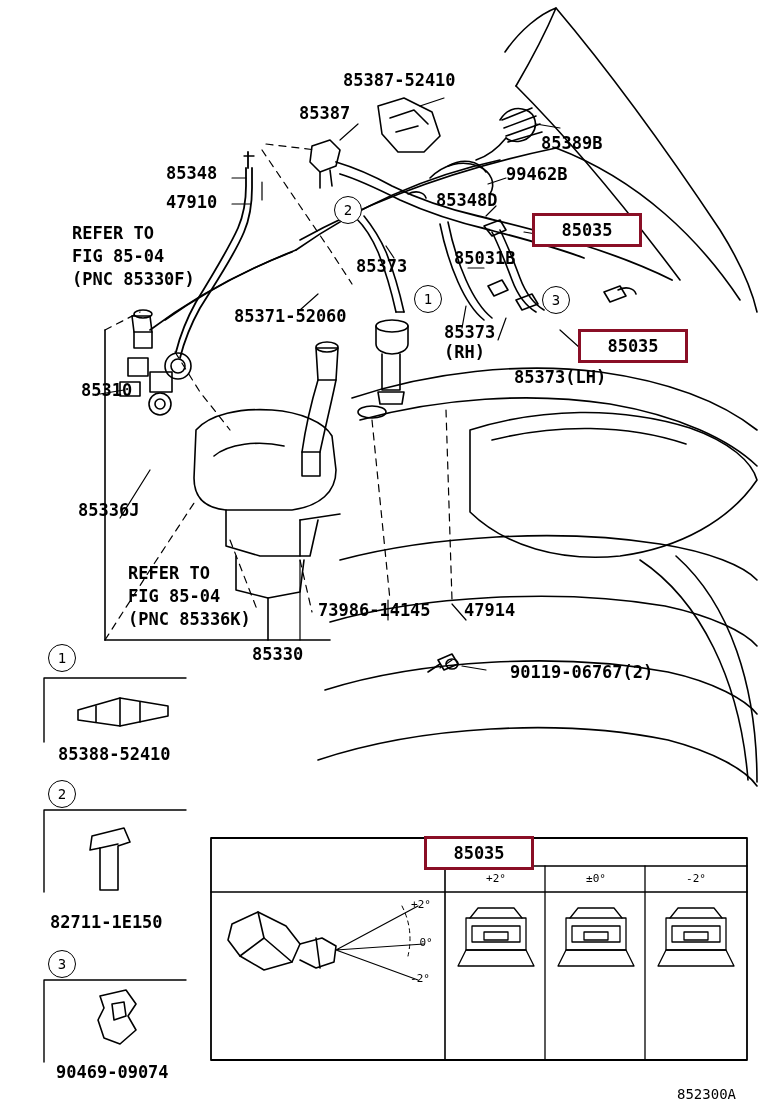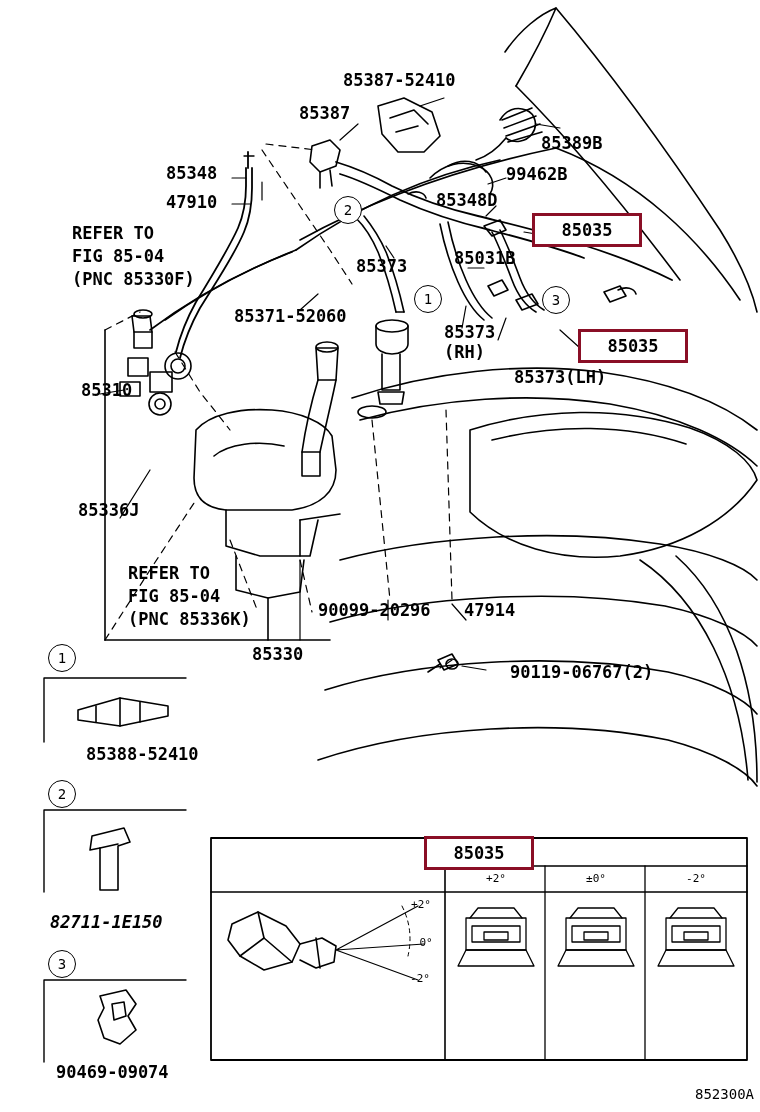--- a/index.html
+++ b/index.html
@@ -65,21 +65,21 @@
     border-radius: 50%;
     display: flex;
     align-items: center;
     justify-content: center;
     font-family: "DejaVu Sans Mono", monospace;
     font-size: 14px;
     background: #fff;
   }
   .footer-code {
     position: absolute;
-    right: 6px;
+    right: 24px;
     bottom: 10px;
     font-size: 14px;
     font-family: "DejaVu Sans Mono", monospace;
   }
   .tbl-cell-label {
     position: absolute;
     font-family: "DejaVu Sans Mono", monospace;
     font-size: 11px;
     text-align: center;
   }
@@ -297,21 +297,21 @@
   <div class="lbl" style="left:506px; top:164px;">99462B</div>
   <div class="lbl" style="left:436px; top:190px;">85348D</div>
   <div class="lbl" style="left:454px; top:248px;">85031B</div>
   <div class="lbl" style="left:356px; top:256px;">85373</div>
   <div class="lbl" style="left:234px; top:306px;">85371-52060</div>
   <div class="lbl multi" style="left:444px; top:322px;">85373
 (RH)</div>
   <div class="lbl" style="left:514px; top:367px;">85373(LH)</div>
   <div class="lbl" style="left:36px; top:380px;margin-left:45px;">85310</div>
   <div class="lbl" style="left:78px; top:500px;">85336J</div>
-  <div class="lbl" style="left:318px; top:600px;">90099-20296</div>
+  <div class="lbl" style="left:318px; top:600px;">73986-14145</div>
   <div class="lbl" style="left:464px; top:600px;">47914</div>
   <div class="lbl" style="left:252px; top:644px;">85330</div>
   <div class="lbl" style="left:486px; top:662px;margin-left:24px;">90119-06767(2)</div>
 
   <div class="lbl multi" style="left:72px; top:222px; line-height:23px;">REFER TO
 FIG 85-04
 (PNC 85330F)</div>
   <div class="lbl multi" style="left:128px; top:562px; line-height:23px;">REFER TO
 FIG 85-04
 (PNC 85336K)</div>
@@ -330,24 +330,24 @@
     <div class="hl-inner">
         <span class="lbl">85035</span>
       </div>
   </div>
 
   <div class="circnum" style="left:414px; top:285px;">1</div>
   <div class="circnum" style="left:334px; top:196px;">2</div>
   <div class="circnum" style="left:542px; top:286px;">3</div>
 
   <div class="circnum" style="left:48px; top:644px;">1</div>
-  <div class="lbl" style="left:58px; top:744px;margin-left:28px;">85388-52410</div>
+  <div class="lbl" style="left:58px; top:744px;">85388-52410</div>
 
   <div class="circnum" style="left:48px; top:780px;">2</div>
-  <div class="lbl" style="left:50px; top:912px;font-style:italic;">82711-1E150</div>
+  <div class="lbl" style="left:50px; top:912px;">82711-1E150</div>
 
   <div class="circnum" style="left:48px; top:950px;">3</div>
   <div class="lbl" style="left:56px; top:1062px;">90469-09074</div>
 
   <div class="tbl-cell-label" style="left:466px; top:872px; width:60px;">+2°</div>
   <div class="tbl-cell-label" style="left:566px; top:872px; width:60px;">±0°</div>
   <div class="tbl-cell-label" style="left:666px; top:872px; width:60px;">-2°</div>
 
   <div class="tbl-cell-label" style="left:404px; top:898px; width:34px;">+2°</div>
   <div class="tbl-cell-label" style="left:412px; top:936px; width:28px;">0°</div>

